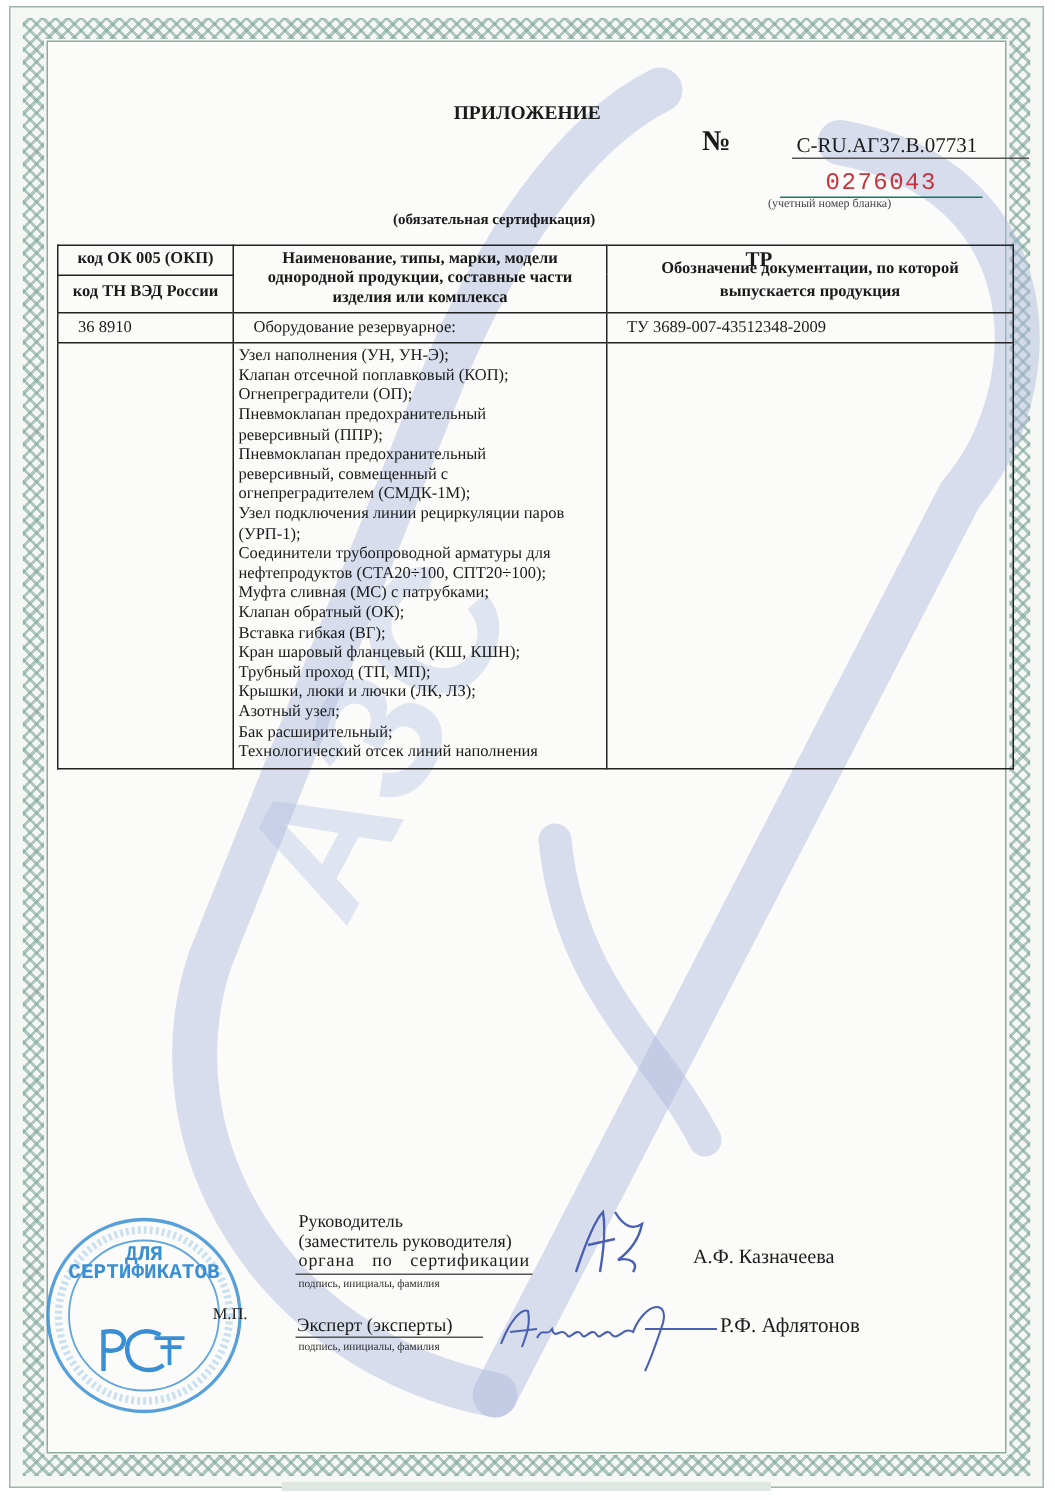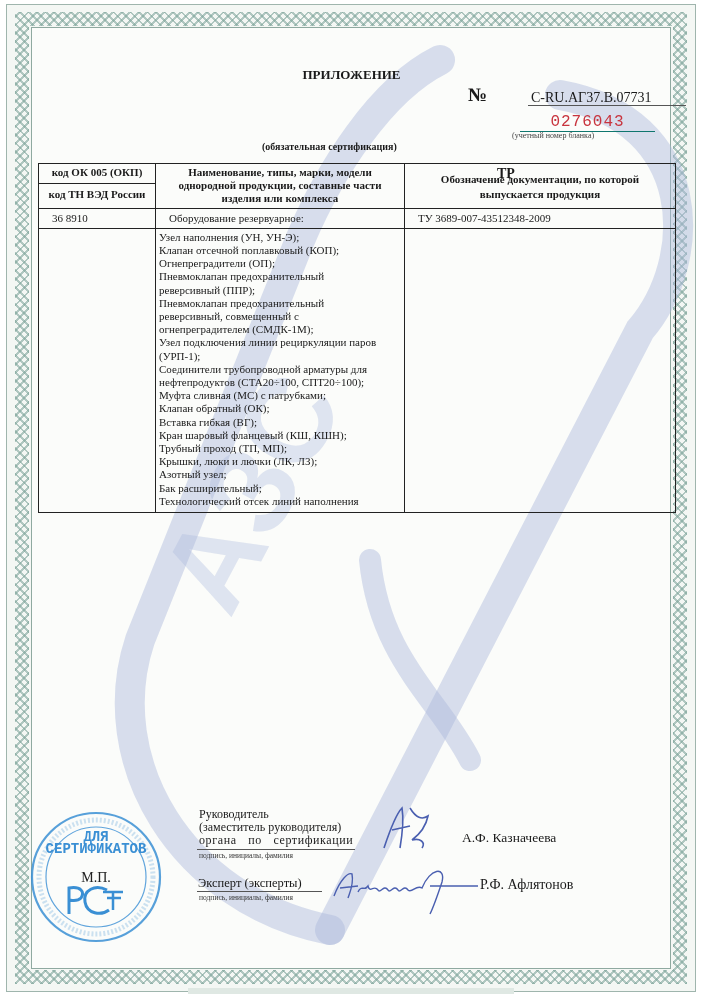--- a/index.html
+++ b/index.html
@@ -120,22 +120,22 @@
 
     .stamp {
       position: absolute; left: 27px; top: 808px; width: 138px; height: 138px;
     }
     .stamp-title {
       position: absolute; left: 0; width: 138px; text-align: center;
       font-family: Liberation Mono, monospace;
       font-weight: bold; color: #3a8fd4; font-size: 14px; line-height: 11px;
     }
     .stamp-mp {
-      position: absolute; left: 0; width: 138px; text-align: center; top: 62px;
-      font-size: 14px; color: #222;
+      position: absolute; left: 0; width: 138px; text-align: right; top: 62px;
+      font-size: 11px; color: #222;
     }
     .footer-strip {
       position: absolute; left: 188px; top: 988px; width: 326px; height: 6px;
       background: #dfe8e3; font-size: 3px; color: #7a9088; overflow: hidden;
     }
   </style>
 </head>
 <body>
 
 <div class="sheet">

